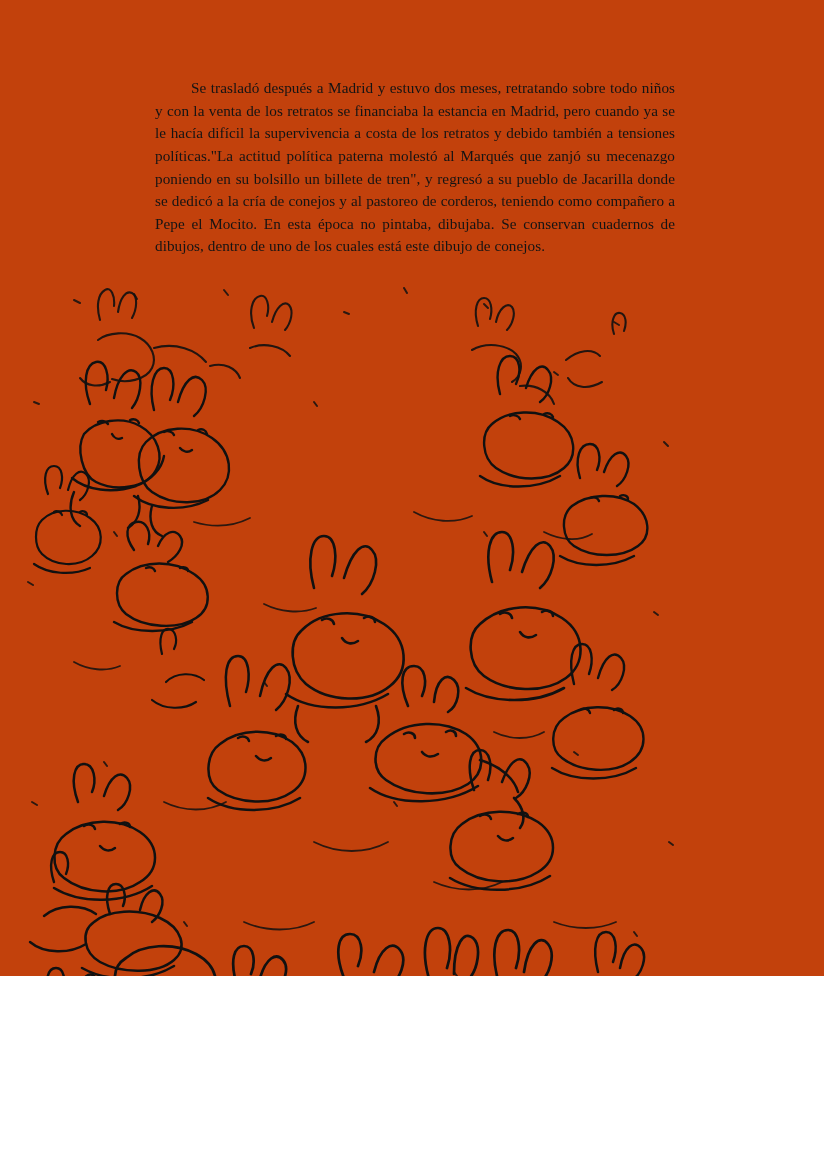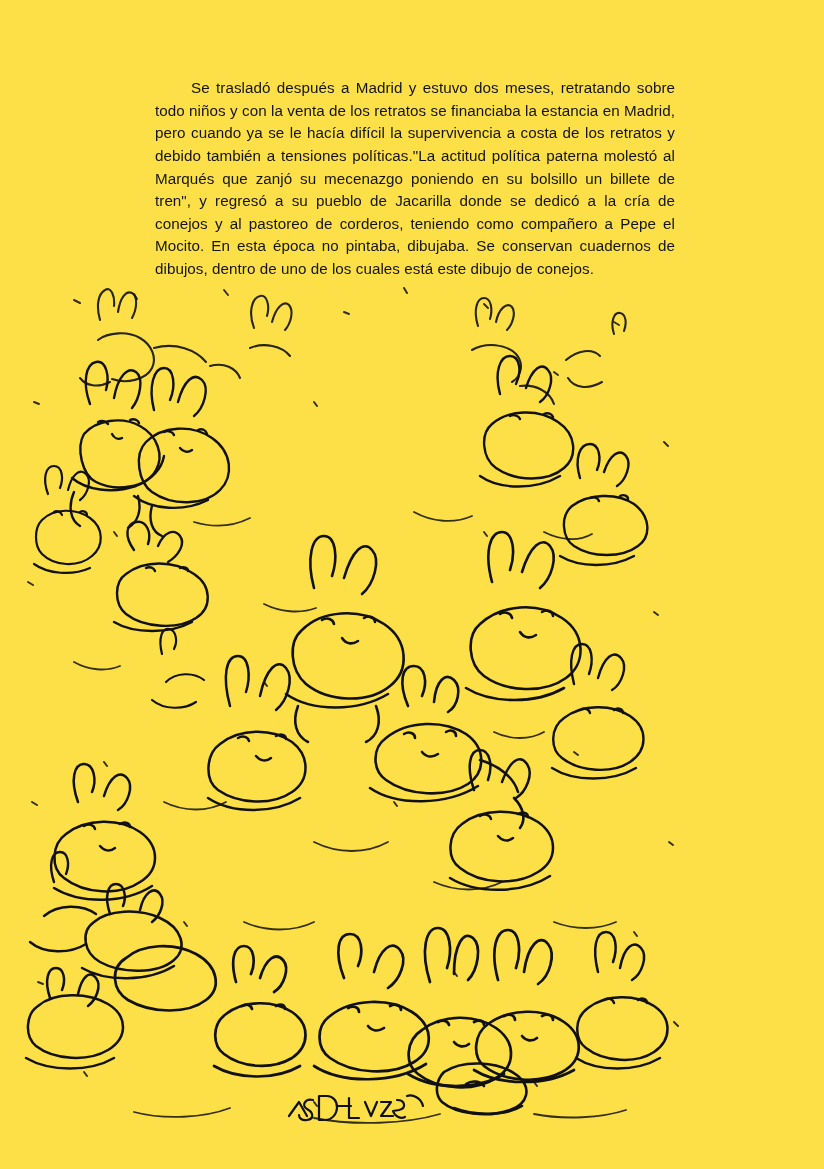--- a/index.html
+++ b/index.html
@@ -3,24 +3,24 @@
 <meta charset="utf-8">
 <style>
   html, body {
     margin: 0;
     padding: 0;
     background: #ffffff;
   }
   .page {
     position: relative;
     width: 824px;
-    height: 1169px;
-    background: #fde047;
+    height: 976px;
+    background: #c2410c;
     overflow: hidden;
-    font-family: Liberation Sans, sans-serif;
+    font-family: Liberation Serif, serif;
   }
   .body-text {
     position: absolute;
     left: 155px;
     top: 62px;
     width: 520px;
     font-size: 15.2px;
     line-height: 22.6px;
     color: #141414;
     text-align: justify;

